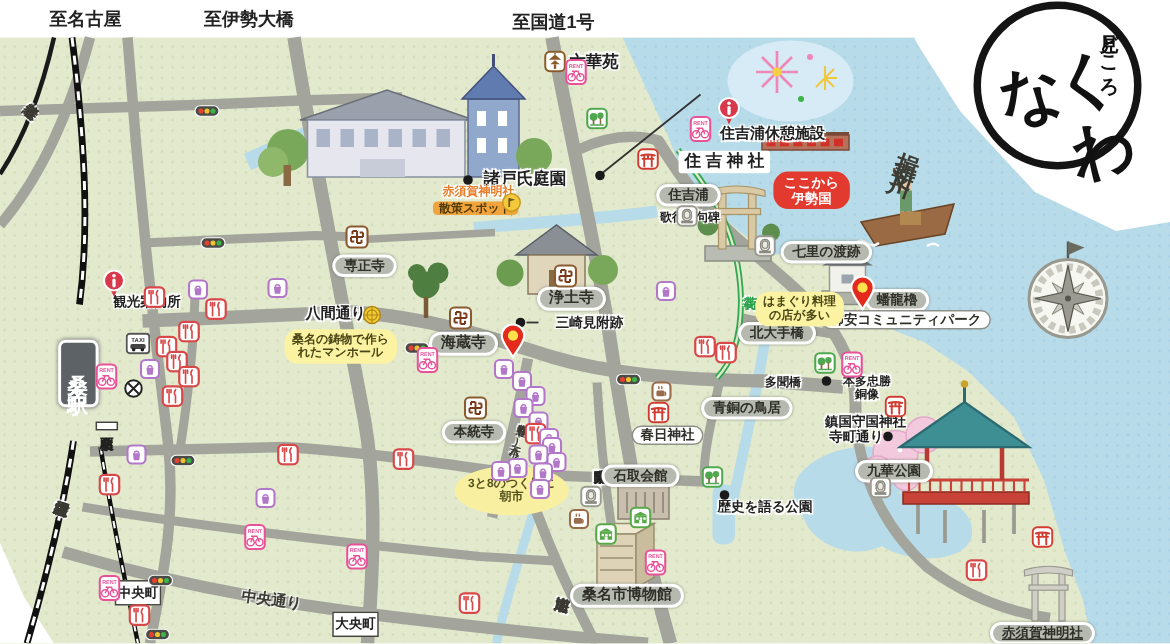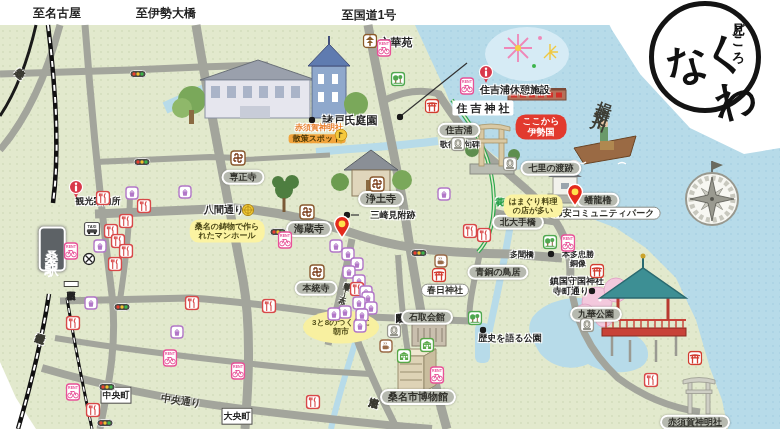--- a/index.html
+++ b/index.html
@@ -288,21 +288,21 @@
       <div class="lbl pill-gray fs9" style="left: 518px; top: 222px; transform: translate(-50%, -50%);">北大手橋</div>
       <div class="lbl plain fs8" style="left: 578px; top: 259px; transform: translate(-50%, -50%);"><span>本多忠勝</span><br><span>銅像</span></div>
       <div class="lbl plain fs9" style="left: 577px; top: 281px; transform: translate(-50%, -50%);">鎮国守国神社</div>
       <div class="lbl plain fs9" style="left: 571px; top: 291px; transform: translate(-50%, -50%);">寺町通り</div>
       <div class="lbl pill-gray fs9" style="left: 596px; top: 314px; transform: translate(-50%, -50%);">九華公園</div>
       <div class="lbl plain fs9" style="left: 510px; top: 338px; transform: translate(-50%, -50%);">歴史を語る公園</div>
       <div class="lbl pill-gray fs10" style="left: 418px; top: 397px; transform: translate(-50%, -50%);">桑名市博物館</div>
       <div class="lbl road-text fs10 vert" style="left: 377px; top: 390px; transform: translate(-50%, -50%) rotate(15deg);">旧東海道</div>
       <div class="lbl pill-gray fs9" style="left: 695px; top: 422px; transform: translate(-50%, -50%); text-decoration: underline;">赤須賀神明社</div>
       <div class="lbl whitebox fs9" style="left: 237px; top: 416px; transform: translate(-50%, -50%);">大央町</div>
-      <div class="lbl whitebox fs9" style="left: 116px; top: 395px; transform: translate(-50%, -50%);">中央町</div>
+      <div class="lbl whitebox fs9" style="left: 92px; top: 395px; transform: translate(-50%, -50%);">中央町</div>
       <div class="lbl road-text fs10" style="left: 181px; top: 401px; transform: translate(-50%, -50%) rotate(8deg);">中央通り</div>
       <div class="lbl road-text fs10 vert" style="left: 44px; top: 326px; transform: translate(-50%, -50%) rotate(18deg);">近鉄名古屋線</div>
       <div class="lbl road-text fs10 vert" style="left: 28px; top: 63px; transform: translate(-50%, -50%) rotate(38deg);">養老線</div>
       <div class="lbl green-text fs9 vert" style="left: 500px; top: 190px; transform: translate(-50%, -50%);">花街</div>
       <div class="lbl bubble-yellow fs8" style="left: 533px; top: 206px; transform: translate(-50%, -50%);"><span>はまぐり料理</span><br><span>の店が多い</span></div>
     </div>
 <div id="icons-layer">
       <div class="icon" style="left: 370px; top: 41px;"><svg width="15" height="15">
           <rect x="1" y="1" width="13" height="13" rx="3" fill="#fff" stroke="#8a5a28" stroke-width="1.3"></rect>
           <path d="M3.4 6.4L7.5 2.8l4.1 3.6z M4.4 9.4l3.1-2.8 3.1 2.8z" fill="#8a5a28"></path>

